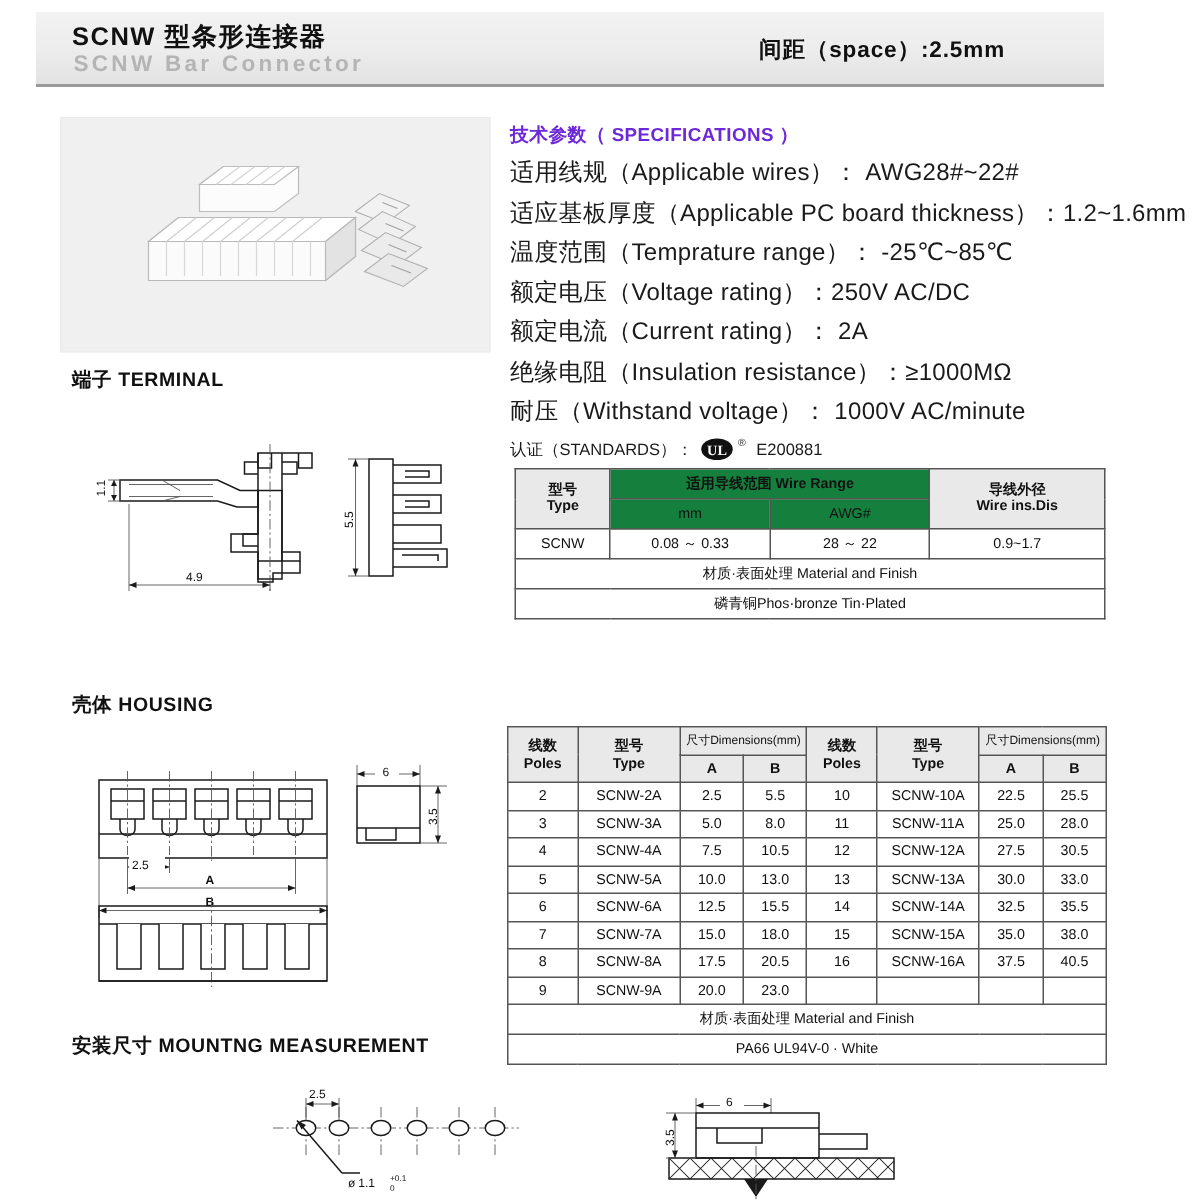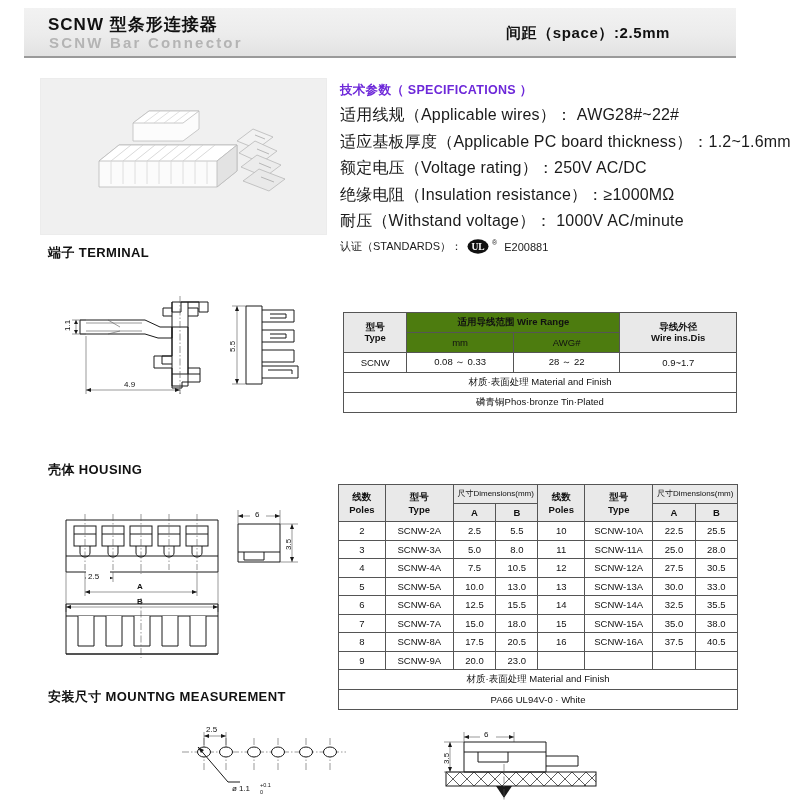--- a/index.html
+++ b/index.html
@@ -58,21 +58,21 @@
 
   
   table{border-collapse:collapse;font-size:9.5px;color:#111;}
   table td,table th{
     border:1px solid #555;text-align:center;vertical-align:middle;font-weight:normal;
     padding:0;
   }
   .tbl-term{position:absolute;left:343px;top:312px;width:394px;}
   .tbl-term td{height:19px;}
   .tbl-term .hd{background:#e9e9e9;font-weight:bold;}
-  .tbl-term .hd2{background:#4d7c0f;margin-top:39px;}
+  .tbl-term .hd2{background:#15803d;margin-top:39px;}
   .two-line{line-height:1.12;}
 
   .tbl-house{position:absolute;left:338px;top:484px;width:400px;}
   .tbl-house td{height:17.5px;font-size:9.5px;}
   .tbl-house .hd{background:#e9e9e9;font-weight:bold;}
   .tbl-house .hdsm{background:#e9e9e9;font-size:8px;}
   .tbl-house .hdab{background:#e9e9e9;font-weight:bold;}
   .tbl-house .mat{height:19px;}
   .cw-poles{width:42px;}
   .cw-type{width:62px;}
@@ -157,21 +157,23 @@
       <g>
         <polygon points="48,150 48,128 64,116 120,116 120,138 104,150" fill="#fdfdfd" stroke="#c4c4c4" stroke-width=".7" opacity=".0"></polygon>
       </g>
     </svg>
   </div>
 
   <div class="specs">
     <div class="spec-title">技术参数（ SPECIFICATIONS ）</div>
     <div class="spec-row">适用线规（Applicable wires）： AWG28#~22#</div>
     <div class="spec-row">适应基板厚度（Applicable PC board thickness）：1.2~1.6mm</div>
+    <div class="spec-row">温度范围（Temprature range）： -25℃~85℃</div>
     <div class="spec-row">额定电压（Voltage rating）：250V AC/DC</div>
+    <div class="spec-row">额定电流（Current rating）： 2A</div>
     <div class="spec-row">绝缘电阻（Insulation resistance）：≥1000MΩ</div>
     <div class="spec-row">耐压（Withstand voltage）： 1000V AC/minute</div>
     <div class="spec-std">
       <span>认证（STANDARDS）：</span>
       <span class="ul-mark">
         <svg width="22" height="15" viewBox="0 0 22 15">
           <ellipse cx="11" cy="7.5" rx="10.5" ry="7.2" fill="#111"></ellipse>
           <text x="11" y="11.4" text-anchor="middle" font-size="9.5" font-weight="bold" font-family="Liberation Serif, serif" fill="#fff">UL</text>
         </svg>
       </span>

